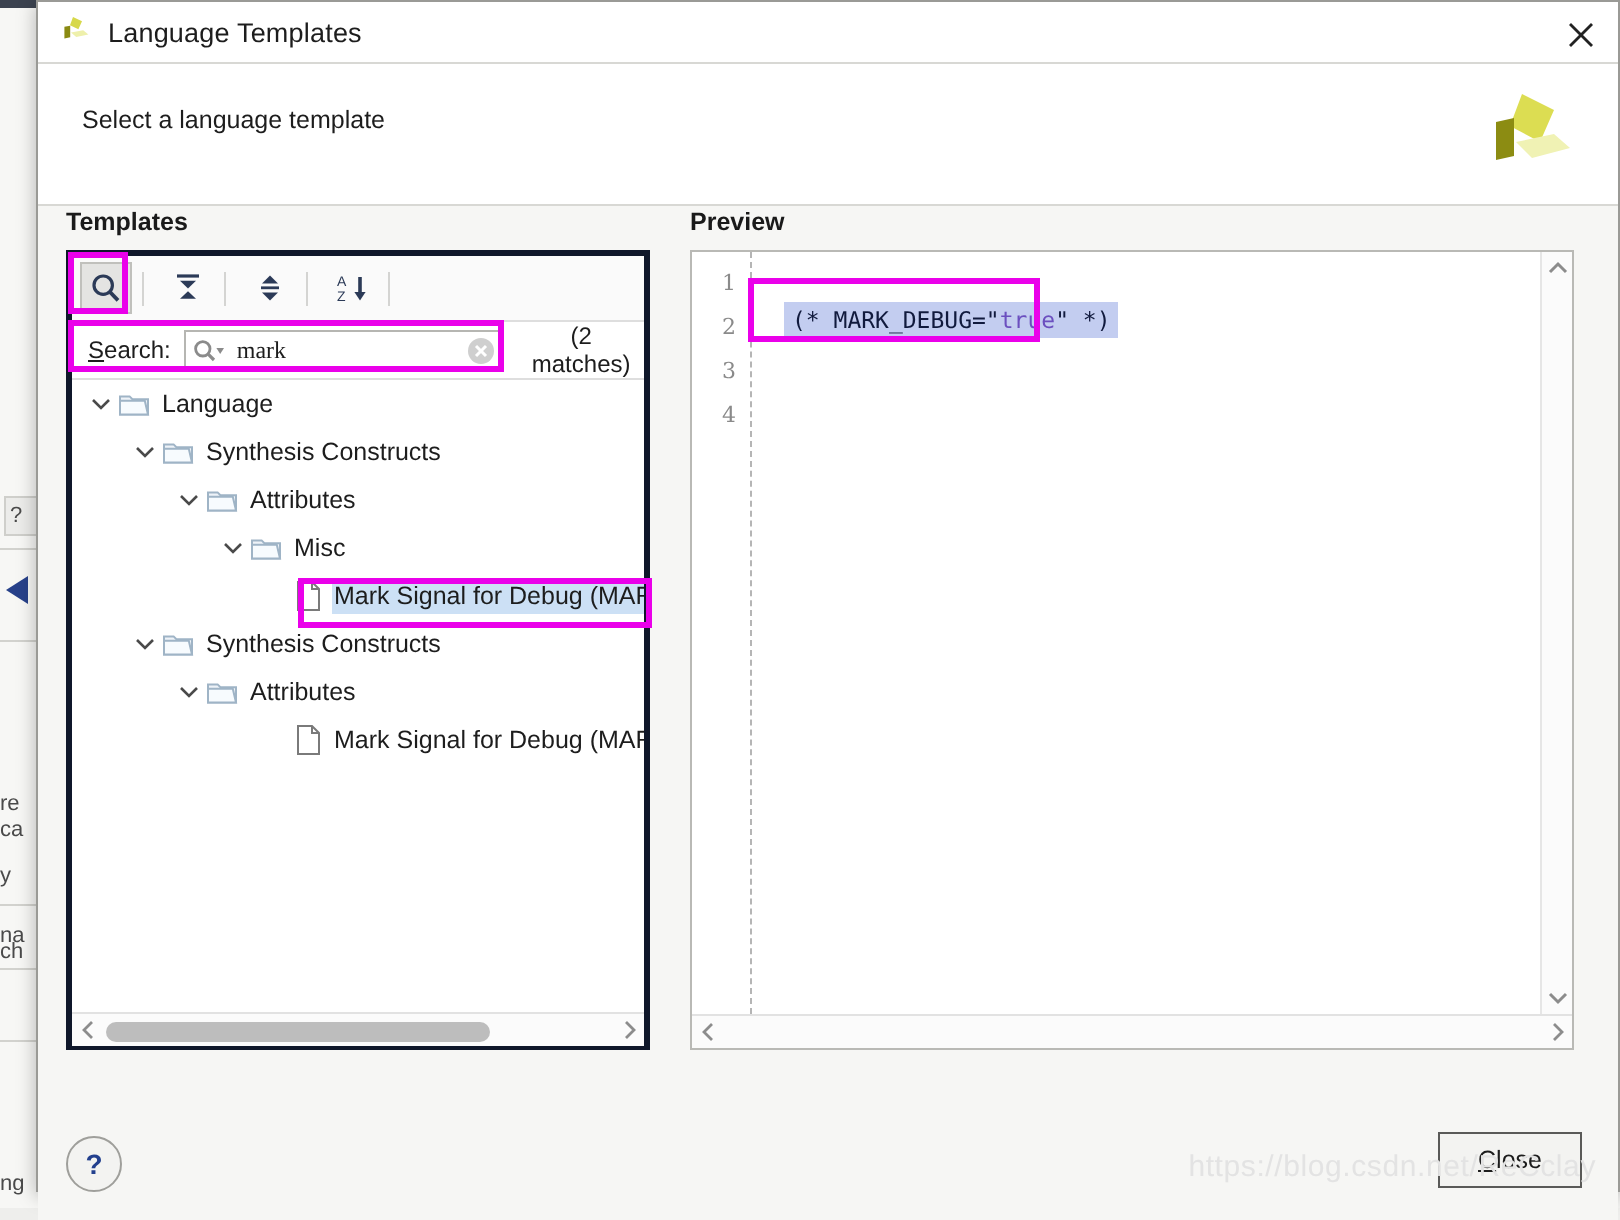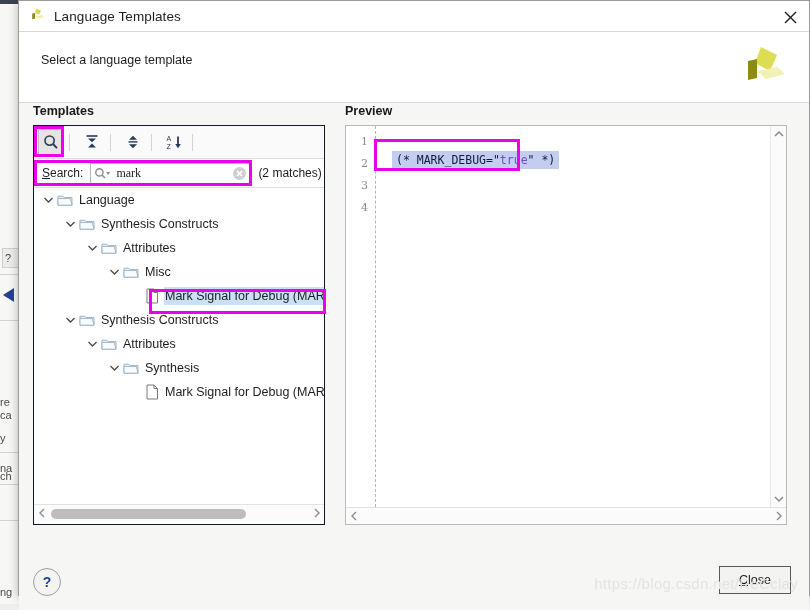--- a/index.html
+++ b/index.html
@@ -110,21 +110,21 @@
   .panel-title {
     position: absolute;
     font-size: 12.5px; font-weight: bold; color: #1a1a1a;
   }
 
   
   #templates-panel {
     position: absolute; left: 14px; top: 22px;
     width: 292px; height: 400px;
     background: #ffffff;
-    border: 1px solid #0f172a;
+    border: 3px solid #0f172a;
   }
   #tpl-toolbar {
     position: relative;
     height: 33px;
     background: #fafafa;
     border-bottom: 1px solid #dedede;
     display: flex; align-items: center;
   }
   .tb-btn {
     width: 26px; height: 26px; margin-left: 4px;
@@ -521,32 +521,20 @@
               <svg width="11" height="8" viewBox="0 0 11 8">
                 <polyline points="1.5,2 5.5,6 9.5,2" fill="none" stroke="#4a4a4a" stroke-width="1.3"></polyline>
               </svg>
             </span>
             <span class="folder-ico"><svg width="16" height="14" viewBox="0 0 16 14">
                 <path d="M1 3.2 L1 12.2 L15 12.2 L15 4.6 L7.2 4.6 L5.8 3.2 Z" fill="#eef3f8" stroke="#9fb4c6" stroke-width="1"></path>
                 <path d="M1 5.4 L13.4 5.4 L15 12.2 L1 12.2 Z" fill="#f7fbfe" stroke="#9fb4c6" stroke-width="1"></path>
               </svg></span>
             <span class="tree-label">Attributes</span>
           </div>
-          <div class="tree-row" style="padding-left: 74px;">
-            <span class="chev">
-              <svg width="11" height="8" viewBox="0 0 11 8">
-                <polyline points="1.5,2 5.5,6 9.5,2" fill="none" stroke="#4a4a4a" stroke-width="1.3"></polyline>
-              </svg>
-            </span>
-            <span class="folder-ico"><svg width="16" height="14" viewBox="0 0 16 14">
-                <path d="M1 3.2 L1 12.2 L15 12.2 L15 4.6 L7.2 4.6 L5.8 3.2 Z" fill="#eef3f8" stroke="#9fb4c6" stroke-width="1"></path>
-                <path d="M1 5.4 L13.4 5.4 L15 12.2 L1 12.2 Z" fill="#f7fbfe" stroke="#9fb4c6" stroke-width="1"></path>
-              </svg></span>
-            <span class="tree-label">Synthesis</span>
-          </div>
           <div class="tree-row" style="padding-left: 96px;">
             <span class="chev-spacer"></span>
             <span class="file-ico"><svg width="14" height="16" viewBox="0 0 14 16">
                 <path d="M2 1 L9 1 L12.5 4.5 L12.5 15 L2 15 Z" fill="#ffffff" stroke="#7a7a7a" stroke-width="1"></path>
                 <path d="M9 1 L9 4.5 L12.5 4.5" fill="none" stroke="#7a7a7a" stroke-width="1"></path>
               </svg></span>
             <span class="tree-label">Mark Signal for Debug (MARK</span>
           </div>
         </div>
 

